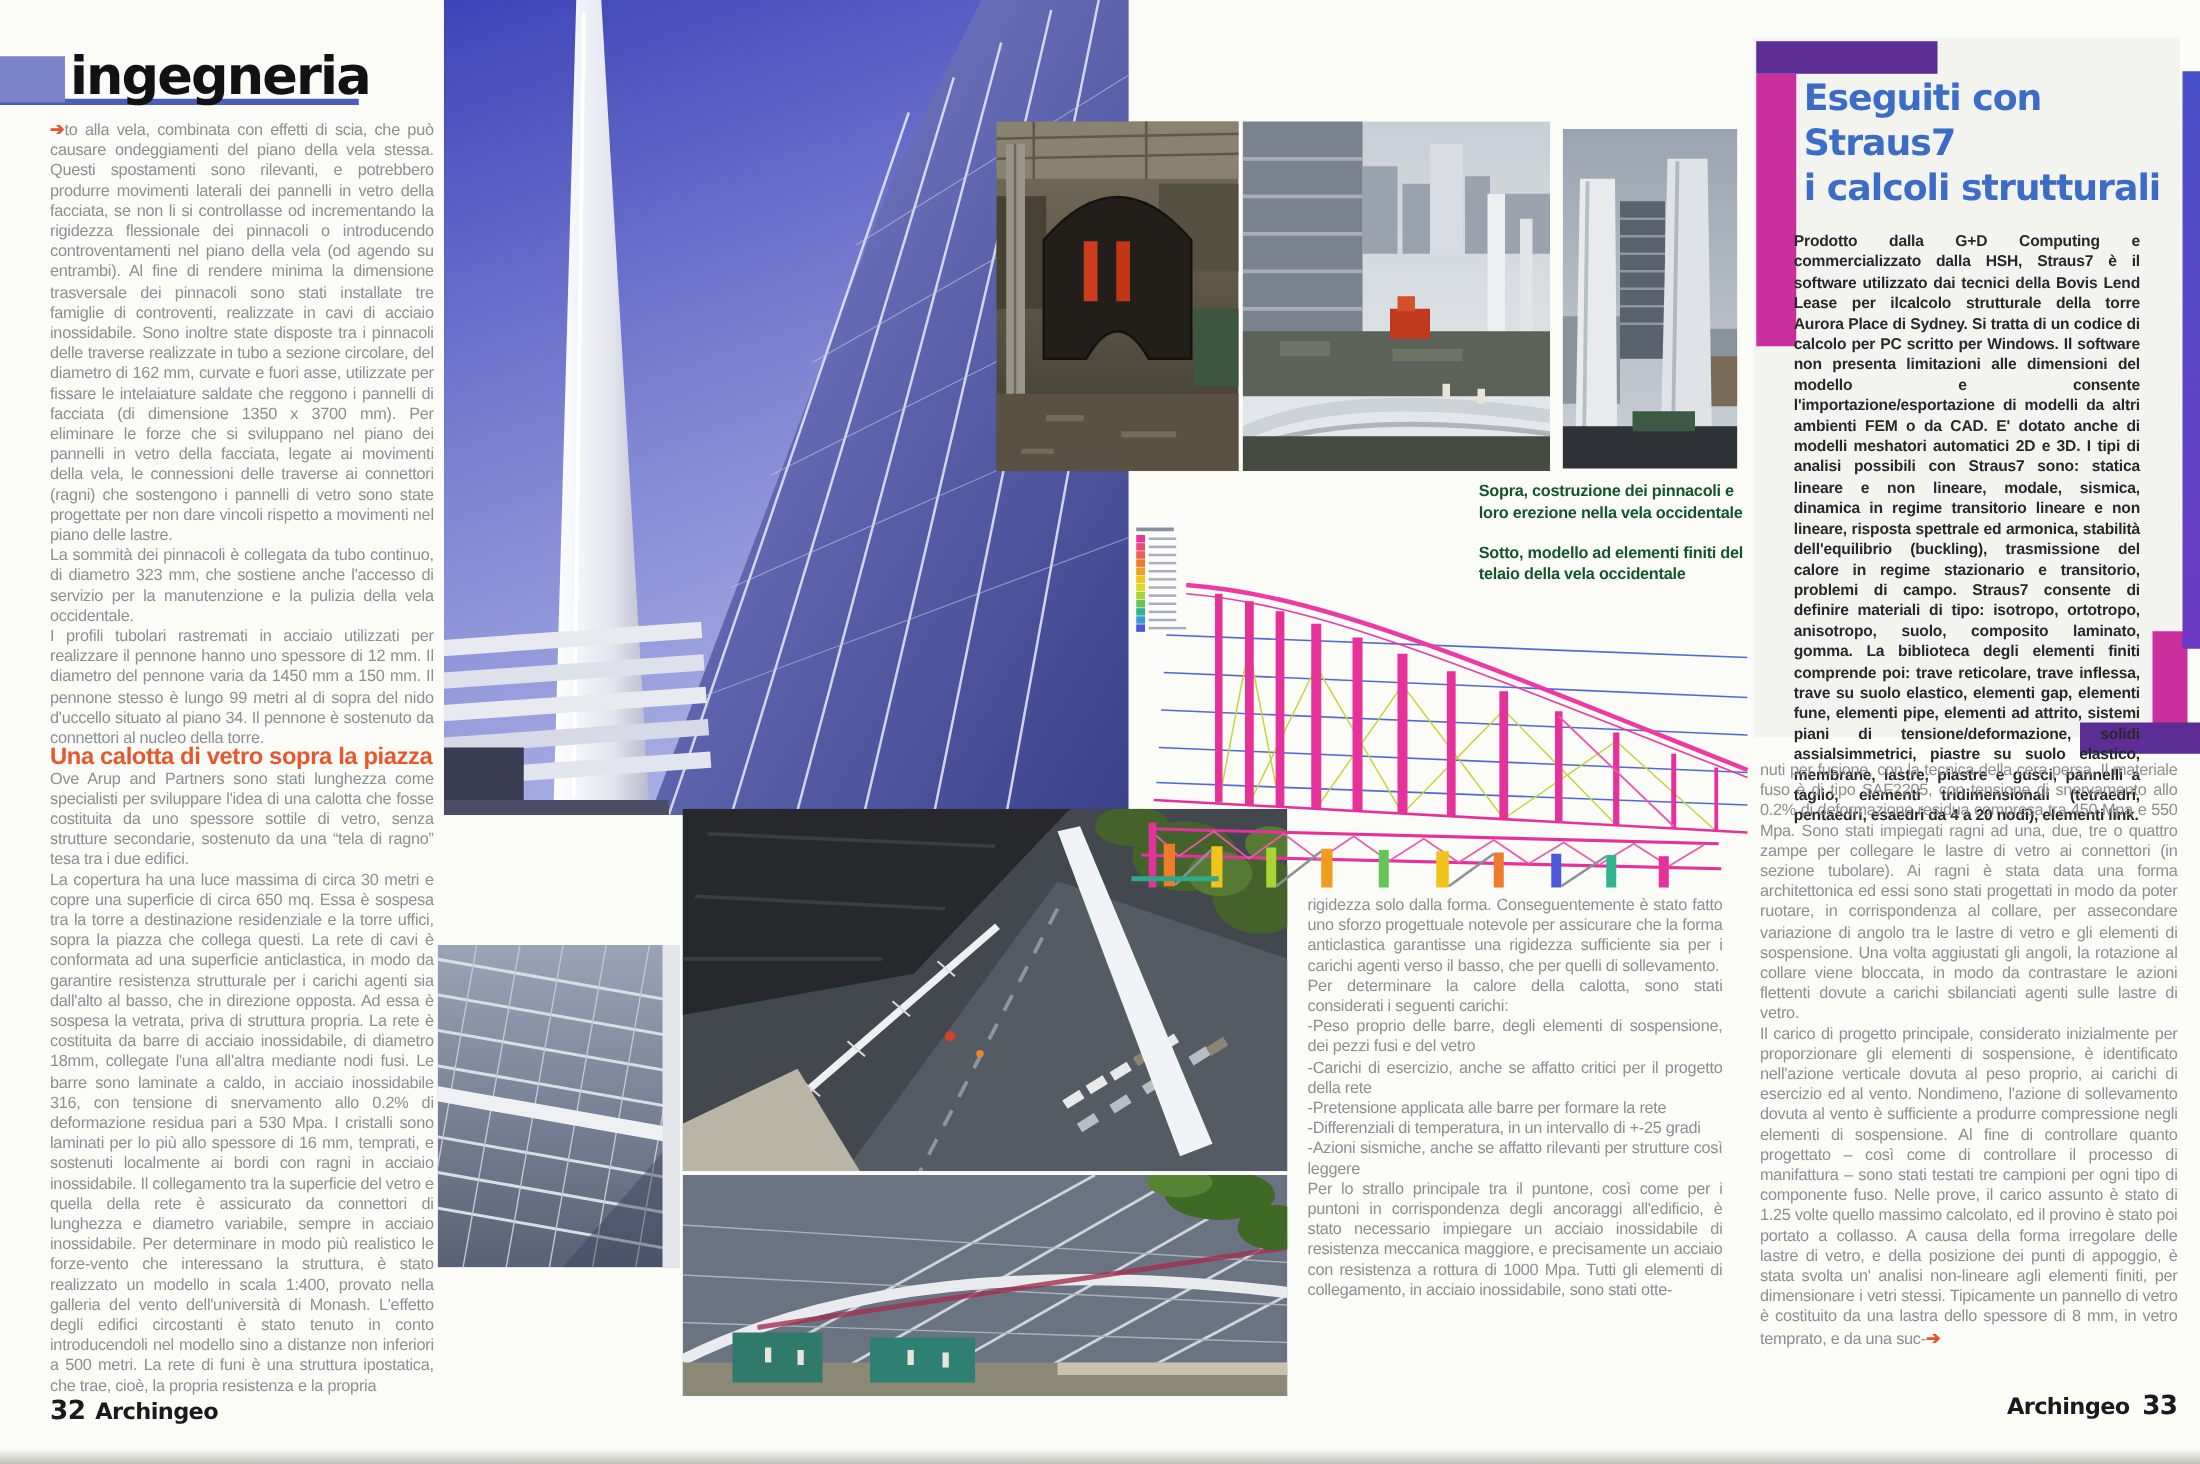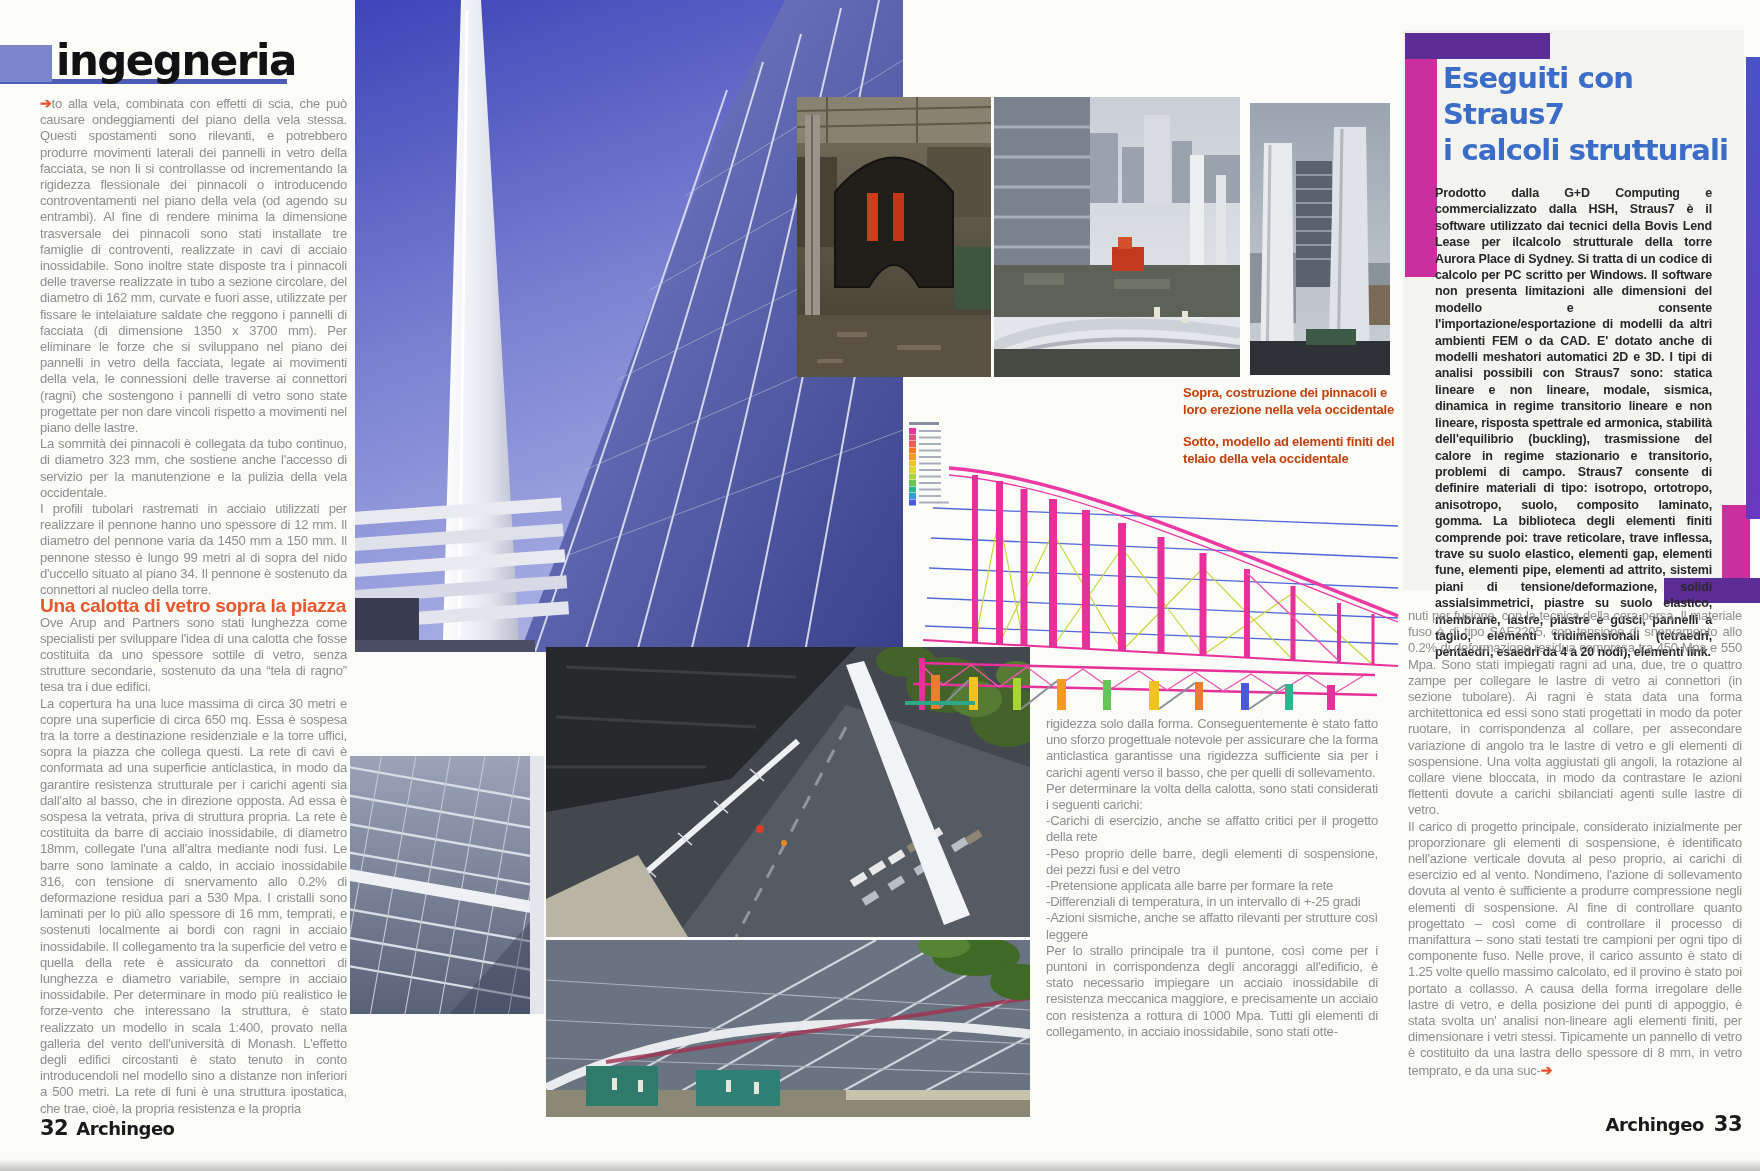--- a/index.html
+++ b/index.html
@@ -23,21 +23,21 @@
   .col-left{left:40px;top:95px;width:307px;}
   .col-mid{left:1046px;top:716px;width:332px;}
   .col-right{left:1408px;top:608px;width:334px;}
   .arrow{color:var(--accent_orange,#e8542b);font-weight:bold;font-size:14px;}
   .sec-heading{
     font-size:19px;font-weight:bold;color:var(--heading_orange,#e8572c);
     margin:13px 0 3px;letter-spacing:-0.3px;text-align:left;
   }
   
   .captions{position:absolute;left:1183px;top:384px;width:228px;}
-  .captions p{margin:0 0 15px;font-size:13px;line-height:17px;color:#c2410c;font-weight:bold;letter-spacing:-0.2px;}
+  .captions p{margin:0 0 15px;font-size:13px;line-height:17px;color:#14532d;font-weight:bold;letter-spacing:-0.2px;}
   
   .sidebar-panel{position:absolute;left:1403px;top:30px;width:341px;height:560px;background:#f3f3ef;}
   .deco-purple-top{position:absolute;left:1405px;top:33px;width:145px;height:26px;background:var(--purple,#5d2d96);}
   .deco-magenta-top{position:absolute;left:1405px;top:59px;width:32px;height:218px;background:var(--magenta,#cb2f9d);}
   .deco-magenta-bottom{position:absolute;left:1722px;top:505px;width:28px;height:78px;background:var(--magenta,#cb2f9d);}
   .deco-purple-bottom{position:absolute;left:1664px;top:578px;width:96px;height:25px;background:var(--purple,#5d2d96);}
   .right-edge-bar{position:absolute;left:1746px;top:57px;width:14px;height:462px;background:linear-gradient(180deg,#4a52c8,#6a38c0);}
   .sidebar-title{
     position:absolute;left:1443px;top:60px;width:300px;
     font-family:"DejaVu Sans", sans-serif;font-weight:800;
@@ -458,23 +458,23 @@
     <p>La copertura ha una luce massima di circa 30 metri e copre una superficie di circa 650 mq. Essa è sospesa tra la torre a destinazione residenziale e la torre uffici, sopra la piazza che collega questi. La rete di cavi è conformata ad una superficie anticlastica, in modo da garantire resistenza strutturale per i carichi agenti sia dall'alto al basso, che in direzione opposta. Ad essa è sospesa la vetrata, priva di struttura propria. La rete è costituita da barre di acciaio inossidabile, di diametro 18mm, collegate l'una all'altra mediante nodi fusi. Le barre sono laminate a caldo, in acciaio inossidabile 316, con tensione di snervamento allo 0.2% di deformazione residua pari a 530 Mpa. I cristalli sono laminati per lo più allo spessore di 16 mm, temprati, e sostenuti localmente ai bordi con ragni in acciaio inossidabile. Il collegamento tra la superficie del vetro e quella della rete è assicurato da connettori di lunghezza e diametro variabile, sempre in acciaio inossidabile. Per determinare in modo più realistico le forze-vento che interessano la struttura, è stato realizzato un modello in scala 1:400, provato nella galleria del vento dell'università di Monash. L'effetto degli edifici circostanti è stato tenuto in conto introducendoli nel modello sino a distanze non inferiori a 500 metri. La rete di funi è una struttura ipostatica, che trae, cioè, la propria resistenza e la propria</p>
   </div>
 
   <div class="captions">
     <p>Sopra, costruzione dei pinnacoli e loro erezione nella vela occidentale</p>
     <p>Sotto, modello ad elementi finiti del telaio della vela occidentale</p>
   </div>
 
   <div class="col col-mid">
     <p>rigidezza solo dalla forma. Conseguentemente è stato fatto uno sforzo progettuale notevole per assicurare che la forma anticlastica garantisse una rigidezza sufficiente sia per i carichi agenti verso il basso, che per quelli di sollevamento.</p>
-    <p>Per determinare la volta della calotta, sono stati considerati i seguenti carichi:</p>
+    <p>Per determinare la calore della calotta, sono stati considerati i seguenti carichi:</p>
+    <p>-Peso proprio delle barre, degli elementi di sospensione, dei pezzi fusi e del vetro</p>
     <p>-Carichi di esercizio, anche se affatto critici per il progetto della rete</p>
-    <p>-Peso proprio delle barre, degli elementi di sospensione, dei pezzi fusi e del vetro</p>
     <p>-Pretensione applicata alle barre per formare la rete</p>
     <p>-Differenziali di temperatura, in un intervallo di +-25 gradi</p>
     <p>-Azioni sismiche, anche se affatto rilevanti per strutture così leggere</p>
     <p>Per lo strallo principale tra il puntone, così come per i puntoni in corrispondenza degli ancoraggi all'edificio, è stato necessario impiegare un acciaio inossidabile di resistenza meccanica maggiore, e precisamente un acciaio con resistenza a rottura di 1000 Mpa. Tutti gli elementi di collegamento, in acciaio inossidabile, sono stati otte-</p>
   </div>
 
   <div class="sidebar-panel"></div>
   <div class="deco-magenta-top"></div>
   <div class="deco-purple-top"></div>
   <div class="deco-magenta-bottom"></div>

